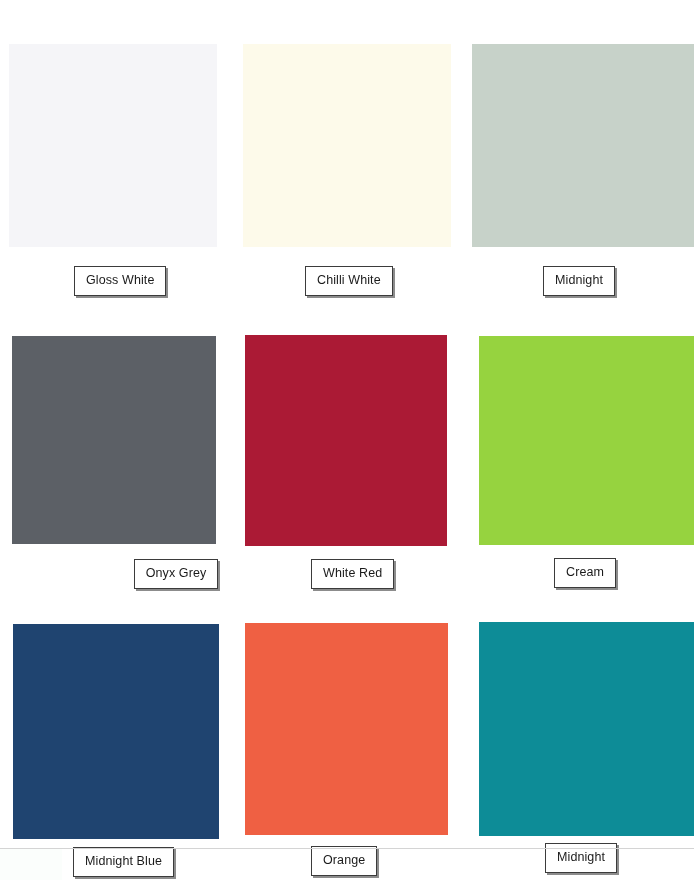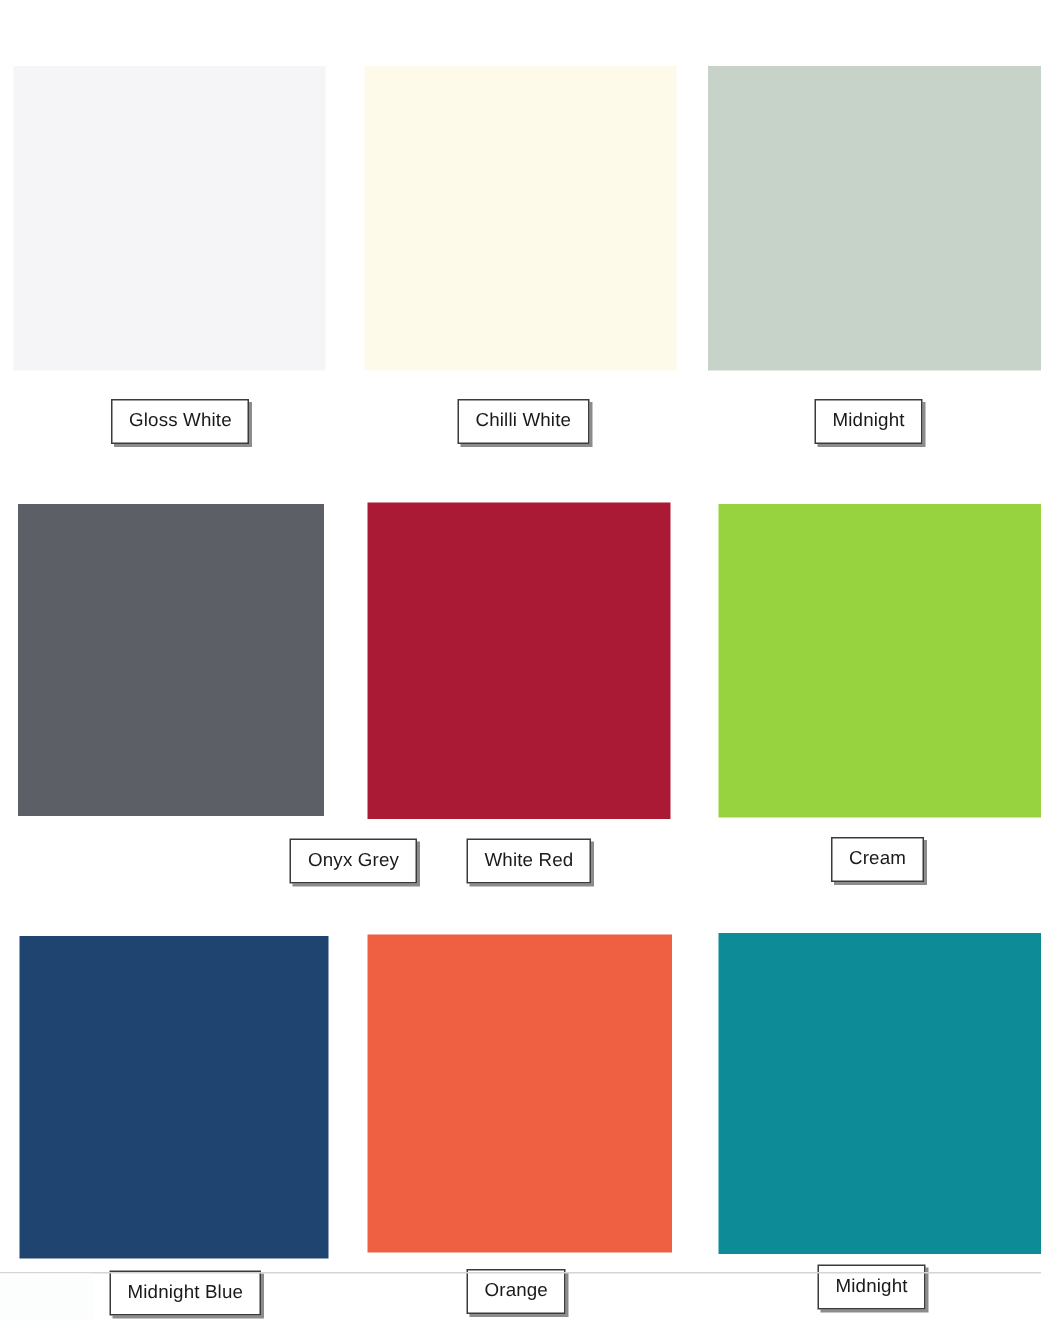--- a/index.html
+++ b/index.html
@@ -91,21 +91,21 @@
   .cell-r2c3 .swatch-label-wrap { top: 222px; }
 
   .cell-r3c1 .swatch-label-wrap { top: 223px; }
   .cell-r3c2 .swatch-label-wrap { top: 223px; align-items: flex-end; }
   .cell-r3c3 .swatch-label-wrap { top: 221px; }
 
   
   .cell-r1c1 .swatch-label-wrap { justify-content: flex-start; padding-left: 65px; }
   .cell-r1c2 .swatch-label-wrap { justify-content: flex-start; padding-left: 62px; }
   .cell-r1c3 .swatch-label-wrap { justify-content: flex-start; padding-left: 71px; }
-  .cell-r2c1 .swatch-label-wrap { justify-content: flex-end; padding-left: 62px; }
+  .cell-r2c1 .swatch-label-wrap { justify-content: center; padding-left: 62px; }
   .cell-r2c2 .swatch-label-wrap { justify-content: flex-start; padding-left: 66px; }
   .cell-r2c3 .swatch-label-wrap { justify-content: flex-start; padding-left: 75px; }
   .cell-r3c1 .swatch-label-wrap { justify-content: flex-start; padding-left: 60px; }
   .cell-r3c2 .swatch-label-wrap { justify-content: flex-start; padding-left: 66px; }
   .cell-r3c3 .swatch-label-wrap { justify-content: flex-start; padding-left: 66px; }
 
   
   #footer-rule {
     position: absolute;
     left: 0;

